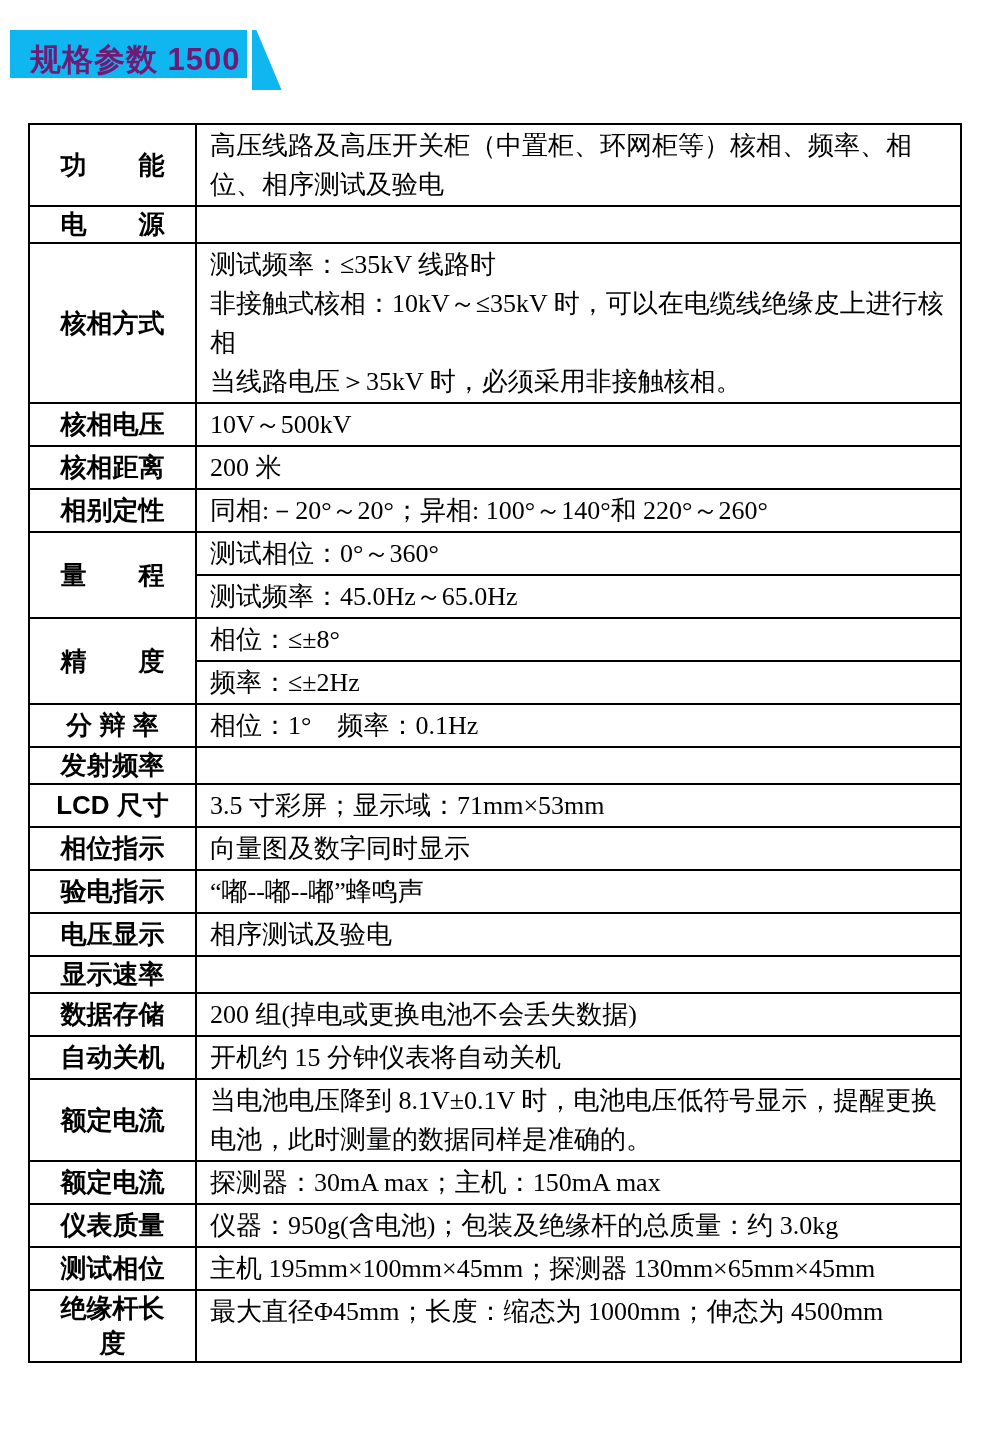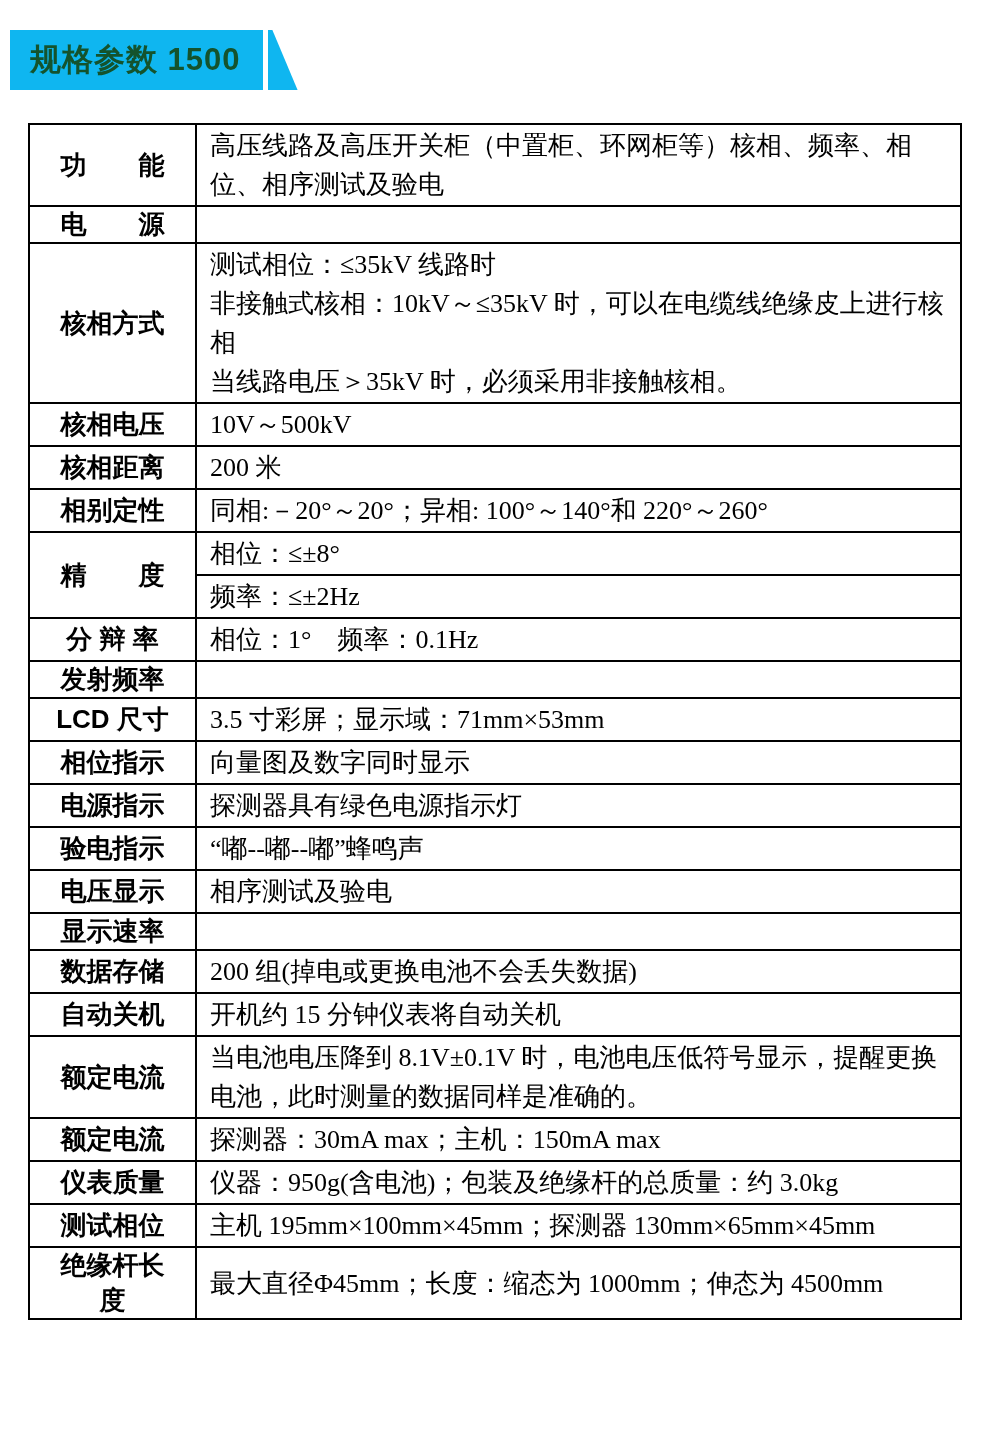--- a/index.html
+++ b/index.html
@@ -4,23 +4,23 @@
 <style>
   html,body { margin:0; padding:0; background:#ffffff; }
   .page {
     position:relative; width:990px; height:1440px; background:#ffffff;
     font-family:"Liberation Serif","DejaVu Serif",serif; color:#000;
     overflow:hidden;
   }
   
   .banner { position:absolute; top:30px; left:10px; display:flex; align-items:stretch; }
   .banner-main {
-    height:60px; line-height:60px; padding:0 22px 0 20px;
+    height:48px; line-height:60px; padding:0 6px 0 20px;
     font-family:"Liberation Sans","DejaVu Sans",sans-serif;
-    font-weight:bold; font-size:31px; color:#14532d; letter-spacing:1px;
+    font-weight:bold; font-size:31px; color:#701a75; letter-spacing:1px;
     white-space:nowrap;
   }
   .banner-tail {
     width:30px; height:60px; margin-left:5px;
     clip-path:polygon(0 0, 16% 0, 100% 100%, 0 100%);
   }
   
   .spec-table {
     position:absolute; top:123px; left:28px; width:934px;
     border:2px solid #000; box-sizing:border-box;
@@ -31,21 +31,21 @@
   .cell-label {
     flex:0 0 167px; width:167px; box-sizing:border-box;
     border-right:2px solid #000;
     display:flex; align-items:center; justify-content:center;
     font-family:"Liberation Sans","DejaVu Sans",sans-serif;
     font-weight:bold; font-size:26px; text-align:center;
     padding:0 20px; white-space:pre-wrap;
   }
   .cell-values { flex:1 1 auto; display:flex; flex-direction:column; min-width:0; }
   .sub-cell {
-    flex:1 1 auto; display:flex; flex-direction:column; justify-content:center;
+    flex:1 1 auto; display:flex; flex-direction:column; justify-content:flex-start;
     padding:1px 16px 1px 13px; box-sizing:border-box;
   }
   .sub-cell + .sub-cell { border-top:2px solid #000; }
   .line { font-size:26px; line-height:39px; margin:0; word-break:break-word; }
 </style>
 </head>
 <body>
 
 <div class="page">
 
@@ -65,21 +65,21 @@
     </div>
 
     <div class="row">
       <div class="cell-label">电　　源</div>
     </div>
 
     <div class="row">
       <div class="cell-label">核相方式</div>
       <div class="cell-values">
           <div class="sub-cell">
-            <p class="line">测试相位：≤35kV 线路时</p>
+            <p class="line">测试频率：≤35kV 线路时</p>
             <p class="line">非接触式核相：10kV～≤35kV 时，可以在电缆线绝缘皮上进行核相</p>
             <p class="line">当线路电压＞35kV 时，必须采用非接触核相。</p>
           </div>
         </div>
     </div>
 
     <div class="row">
       <div class="cell-label">核相电压</div>
       <div class="cell-values">
           <div class="sub-cell">
@@ -99,20 +99,31 @@
 
     <div class="row">
       <div class="cell-label">相别定性</div>
       <div class="cell-values">
           <div class="sub-cell">
             <p class="line">同相:－20°～20°；异相: 100°～140°和 220°～260°</p>
           </div>
         </div>
     </div>
 
+    <div class="row">
+      <div class="cell-label">量　　程</div>
+      <div class="cell-values">
+          <div class="sub-cell">
+            <p class="line">测试相位：0°～360°</p>
+          </div>
+          <div class="sub-cell">
+            <p class="line">测试频率：45.0Hz～65.0Hz</p>
+          </div>
+        </div>
+    </div>
 
     <div class="row">
       <div class="cell-label">精　　度</div>
       <div class="cell-values">
           <div class="sub-cell">
             <p class="line">相位：≤±8°</p>
           </div>
           <div class="sub-cell">
             <p class="line">频率：≤±2Hz</p>
           </div>
@@ -143,28 +154,20 @@
 
     <div class="row">
       <div class="cell-label">相位指示</div>
       <div class="cell-values">
           <div class="sub-cell">
             <p class="line">向量图及数字同时显示</p>
           </div>
         </div>
     </div>
 
-    <div class="row">
-      <div class="cell-label">电源指示</div>
-      <div class="cell-values">
-          <div class="sub-cell">
-            <p class="line">探测器具有绿色电源指示灯</p>
-          </div>
-        </div>
-    </div>
 
     <div class="row">
       <div class="cell-label">验电指示</div>
       <div class="cell-values">
           <div class="sub-cell">
             <p class="line">“嘟--嘟--嘟”蜂鸣声</p>
           </div>
         </div>
     </div>
 

